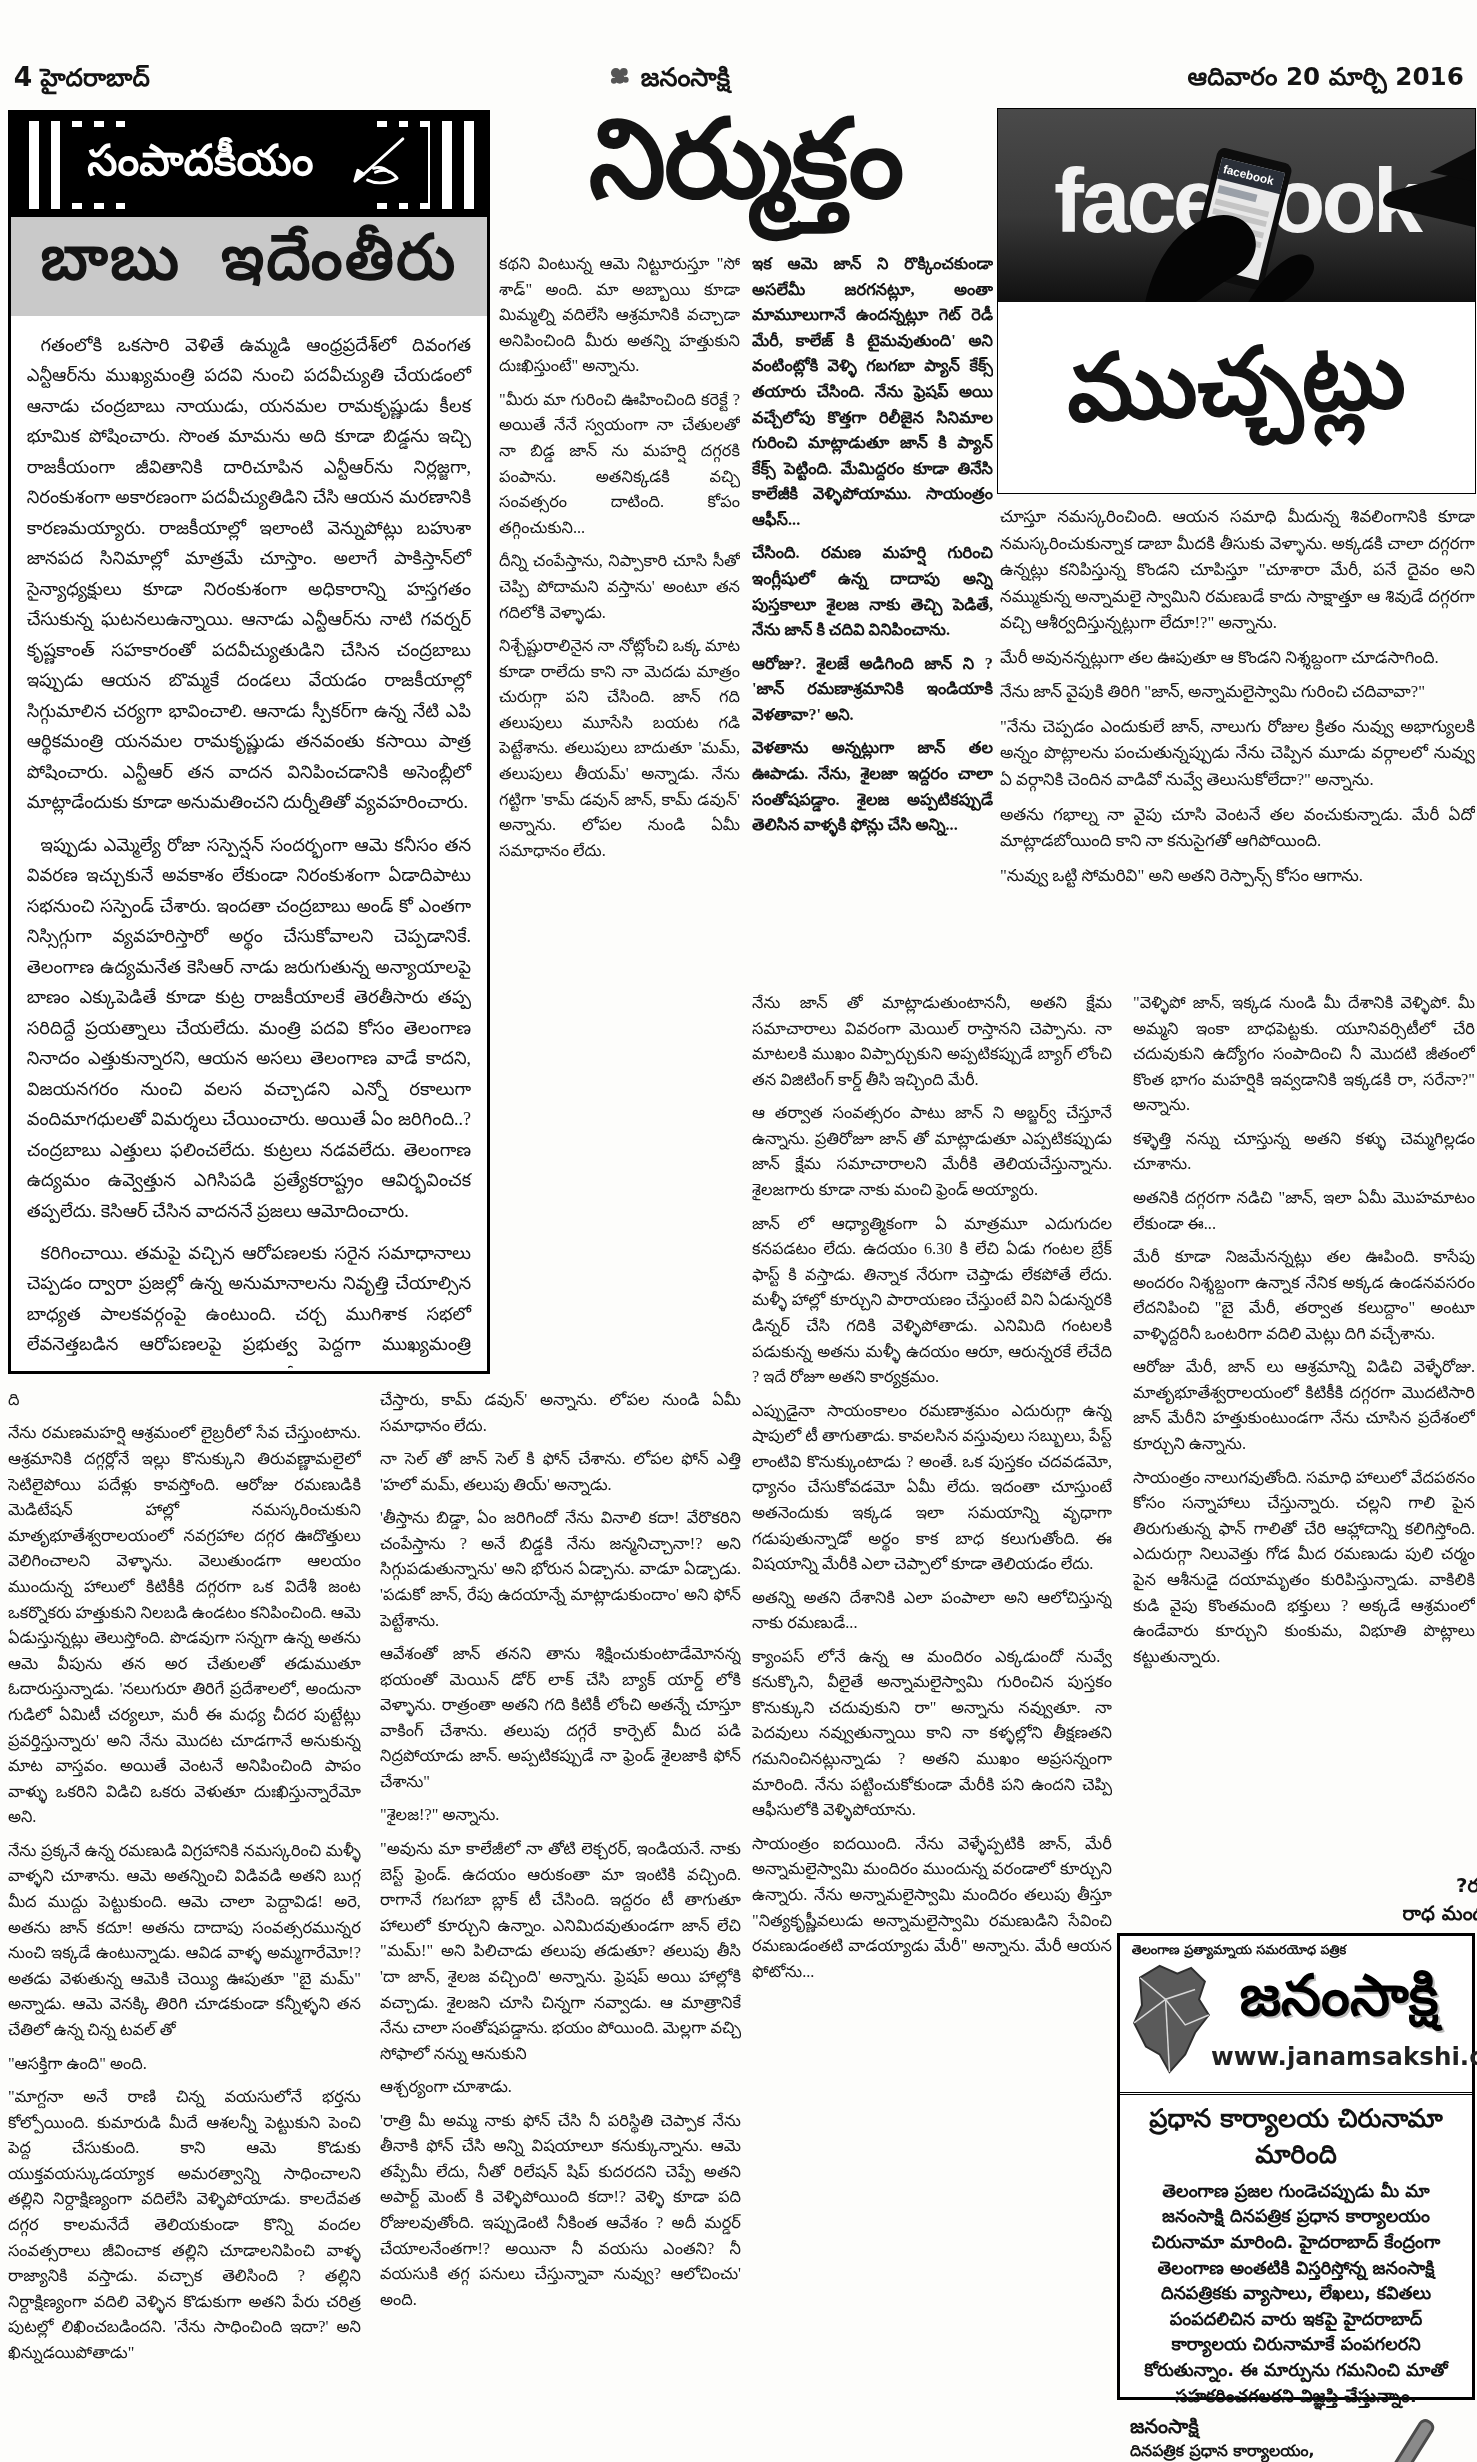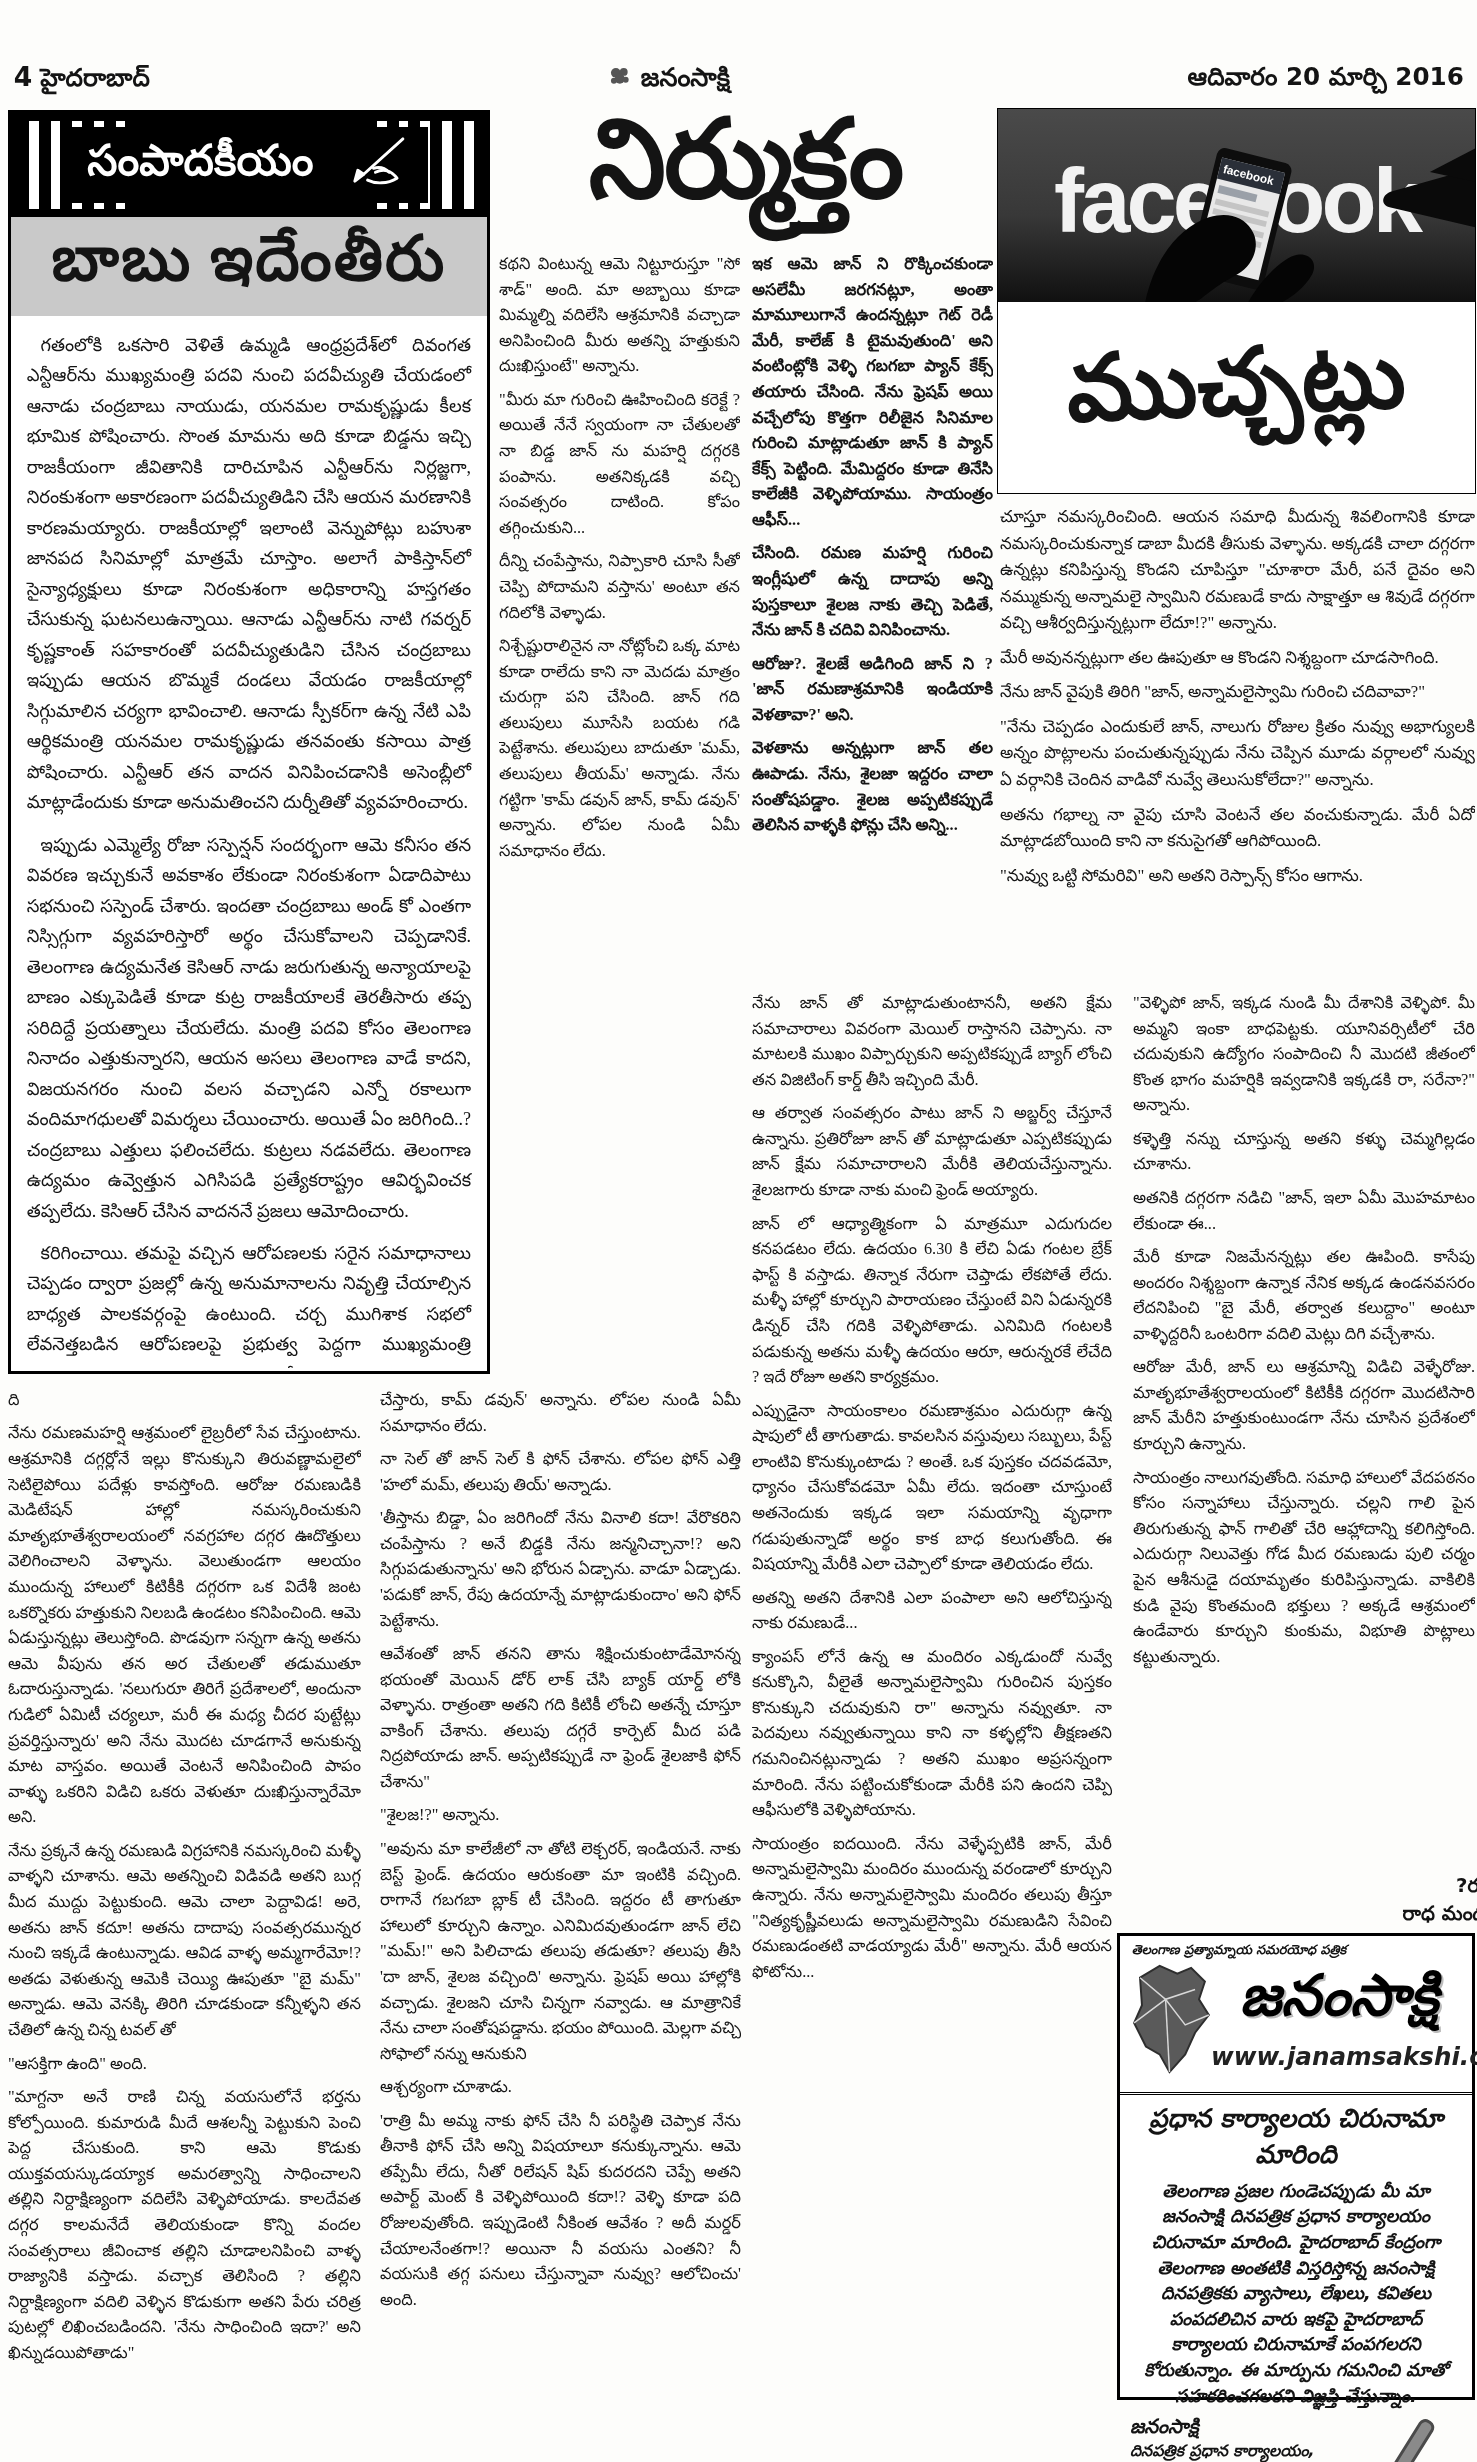--- a/index.html
+++ b/index.html
@@ -17,21 +17,21 @@
   #ed-box{position:absolute;left:7.9px;top:110px;width:482px;height:1264px;
           border:3px solid #000;box-sizing:border-box;background:#fff;}
   #ed-banner{position:relative;height:104px;background:#000;display:flex;align-items:center;justify-content:center;}
   .stripes{position:absolute;top:7.9px;bottom:7.9px;width:116px;
            background:repeating-linear-gradient(90deg,#000 0 11.8px,#fff 11.8px 21.7px);}
   .stripes.left{left:5.9px;} .stripes.right{right:5.9px;}
   #ed-banner-center{position:relative;z-index:2;background:#000;padding:7.9px 17.7px;
         display:flex;align-items:center;gap:20px;}
   #ed-banner-center span{color:#fff;font-size:43px;font-weight:bold;font-family:"DejaVu Sans",sans-serif;}
   #ed-head{height:99px;background:#c9c9c9;display:flex;align-items:center;justify-content:center;}
-  #ed-head span{font-size:63px;font-weight:bold;letter-spacing:2px;font-family:Liberation Serif, serif;}
+  #ed-head span{font-size:63px;font-weight:bold;letter-spacing:2px;font-family:Liberation Mono, monospace;}
   #ed-body{padding:13.8px 15.8px;height:1024px;overflow:hidden;text-align:justify;
            font-size:18px;line-height:30.5px;}
   #ed-body p{margin:0 0 11.8px;text-indent:13.8px;}
   
   #lead-headline{position:absolute;left:497px;top:102px;width:497px;height:140px;
       display:flex;align-items:center;justify-content:center;
       font-size:110px;font-weight:bold;font-family:Liberation Sans, sans-serif;letter-spacing:-2px;}
   .newscol{position:absolute;text-align:justify;font-size:16.3px;line-height:25.6px;overflow:hidden;}
   .newscol p{margin:0 0 7.9px;}
   #lead-col-a{left:499px;top:251px;width:241px;height:1118px;}
@@ -46,21 +46,21 @@
   #feature-intro{left:1000px;top:504px;width:475px;height:478px;font-size:16.7px;line-height:26.6px;}
   
   #low-col-1{left:7.9px;top:1387px;width:353px;height:1042px;}
   #low-col-2{left:380px;top:1387px;width:361px;height:1042px;}
   #low-col-3{left:752px;top:990px;width:360px;height:1433px;}
   #low-col-4{left:1133px;top:990px;width:342px;height:877px;}
   #byline{position:absolute;left:1183px;top:1872px;width:325px;text-align:right;
       font-size:19.7px;line-height:27.6px;font-weight:bold;font-family:"DejaVu Sans",sans-serif;}
   
   #ad-box{position:absolute;left:1117px;top:1933px;width:358px;height:467px;
-      border:3.9px solid #000;box-sizing:border-box;background:#fff;font-style:italic;}
+      border:3.9px solid #000;box-sizing:border-box;background:#fff;}
   #ad-top{position:relative;height:156px;border-bottom:3.9px double #000;}
   #ad-tagline{position:absolute;left:11.8px;top:5.9px;font-size:12.8px;font-weight:bold;
       font-family:"DejaVu Sans",sans-serif;}
   #ad-map{position:absolute;left:5.9px;top:23.6px;}
   #ad-logo{position:absolute;left:91px;top:25.6px;width:256px;text-align:center;
       font-size:57px;font-weight:bold;font-family:"DejaVu Sans",sans-serif;color:#000;
       text-shadow:2px 2px 0 #bbb;}
   #ad-site{position:absolute;left:91px;top:106px;width:236px;text-align:center;
       font-size:24.6px;font-weight:bold;font-family:"DejaVu Sans",sans-serif;color:#222;}
   #ad-heading{margin:7.9px 9.9px 3.9px;text-align:center;font-size:25.6px;font-weight:bold;

